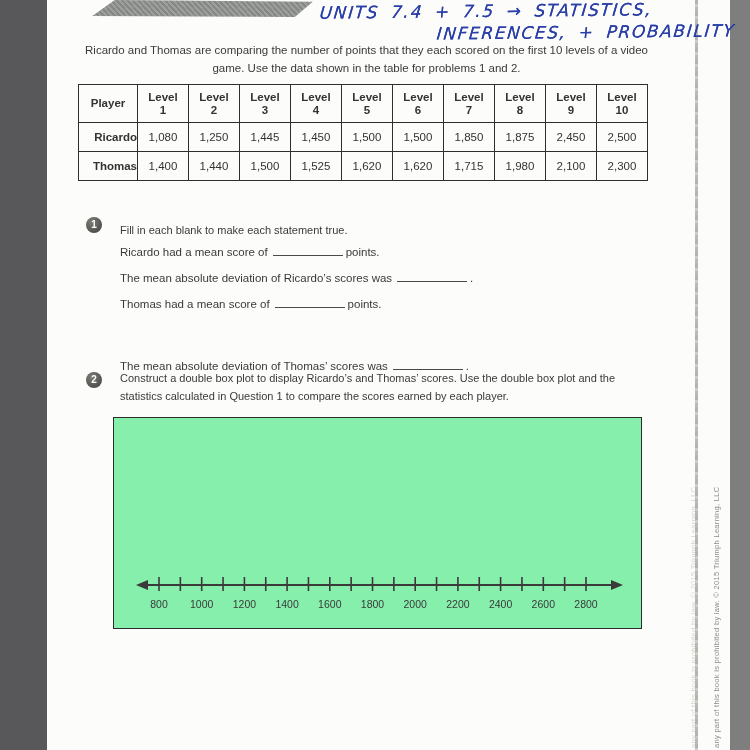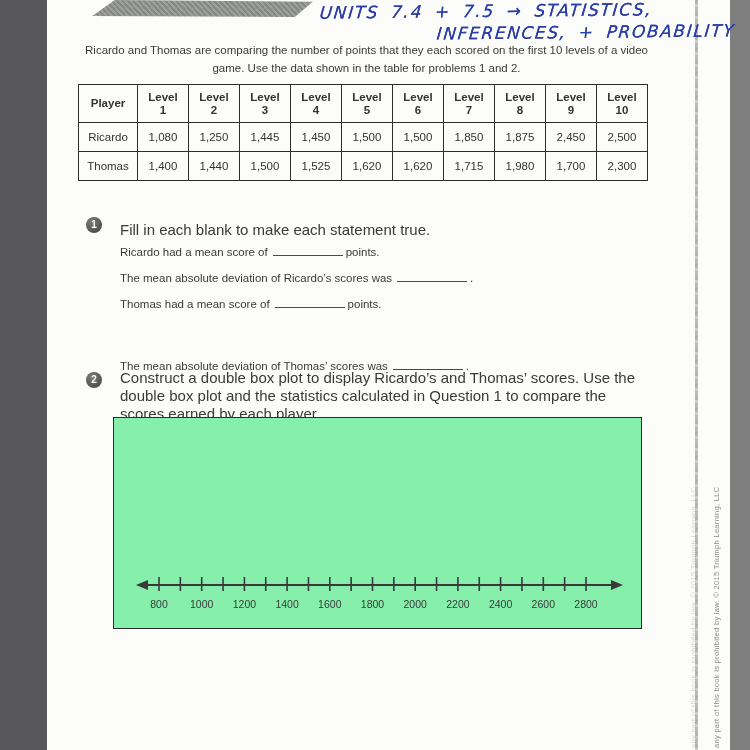--- a/index.html
+++ b/index.html
@@ -27,29 +27,29 @@
   #intro{left:78px;top:42px;width:577px;font-size:11.5px;line-height:17.5px;color:#3a3a3a;text-align:center;}
 
   table#score-table{border-collapse:collapse;table-layout:fixed;}
   #score-table-wrap{left:78px;top:84px;}
   #score-table td,#score-table th{border:1.6px solid #2e2e2e;font-size:11.5px;color:#333;
           text-align:center;padding:0;vertical-align:middle;background:#fcfcfa;}
   #score-table .col-player{width:58px;}
   #score-table .col-level{width:50px;}
   #score-table thead th{height:37px;font-weight:bold;line-height:13px;}
   #score-table tbody td{height:28px;font-weight:normal;}
-  #score-table .player-cell{text-align:center;padding-left:0;font-weight:normal;}
+  #score-table .player-cell{text-align:right;padding-left:0;font-weight:bold;}
 
   .badge{width:16px;height:16px;border-radius:50%;color:#fff;font-size:10px;font-weight:bold;
          text-align:center;line-height:16px;
          background:radial-gradient(circle at 35% 30%,#7b7e77,#50534d 70%);}
   #badge1{left:86px;top:217px;}
   #badge2{left:86px;top:372px;}
 
-  .prompt{font-size:15px;color:#3a3a3a;line-height:18px;}
+  .prompt{font-size:11px;color:#3a3a3a;line-height:18px;}
   #p1-prompt{left:120px;top:221px;width:380px;}
   #p2-prompt{left:120px;top:369px;width:527px;}
 
   .statement{position:absolute;left:120px;font-size:11.5px;color:#3a3a3a;white-space:nowrap;}
   .blank{display:inline-block;width:70px;border-bottom:1.2px solid #4a4a4a;height:11px;
          margin:0 3px 0 5px;vertical-align:baseline;}
   #stmt0{top:244px;} #stmt1{top:270px;} #stmt2{top:296px;} #stmt3{top:322px;margin-top:36px;}
 
   #plot-box{left:113px;top:417px;width:529px;height:212px;border:1.6px solid #2c2c2c;
             box-sizing:border-box;background:#86efac;}
@@ -140,21 +140,21 @@
         <tr>
           <td class="player-cell">Thomas</td>
           <td>1,400</td>
           <td>1,440</td>
           <td>1,500</td>
           <td>1,525</td>
           <td>1,620</td>
           <td>1,620</td>
           <td>1,715</td>
           <td>1,980</td>
-          <td>1,700</td>
+          <td>2,100</td>
           <td>2,300</td>
         </tr>
       </tbody>
     </table>
   </div>
 
   <div id="badge1" class="abs badge">1</div>
   <div id="p1-prompt" class="abs prompt">Fill in each blank to make each statement true.</div>
 
   <div id="stmt0" class="statement">

